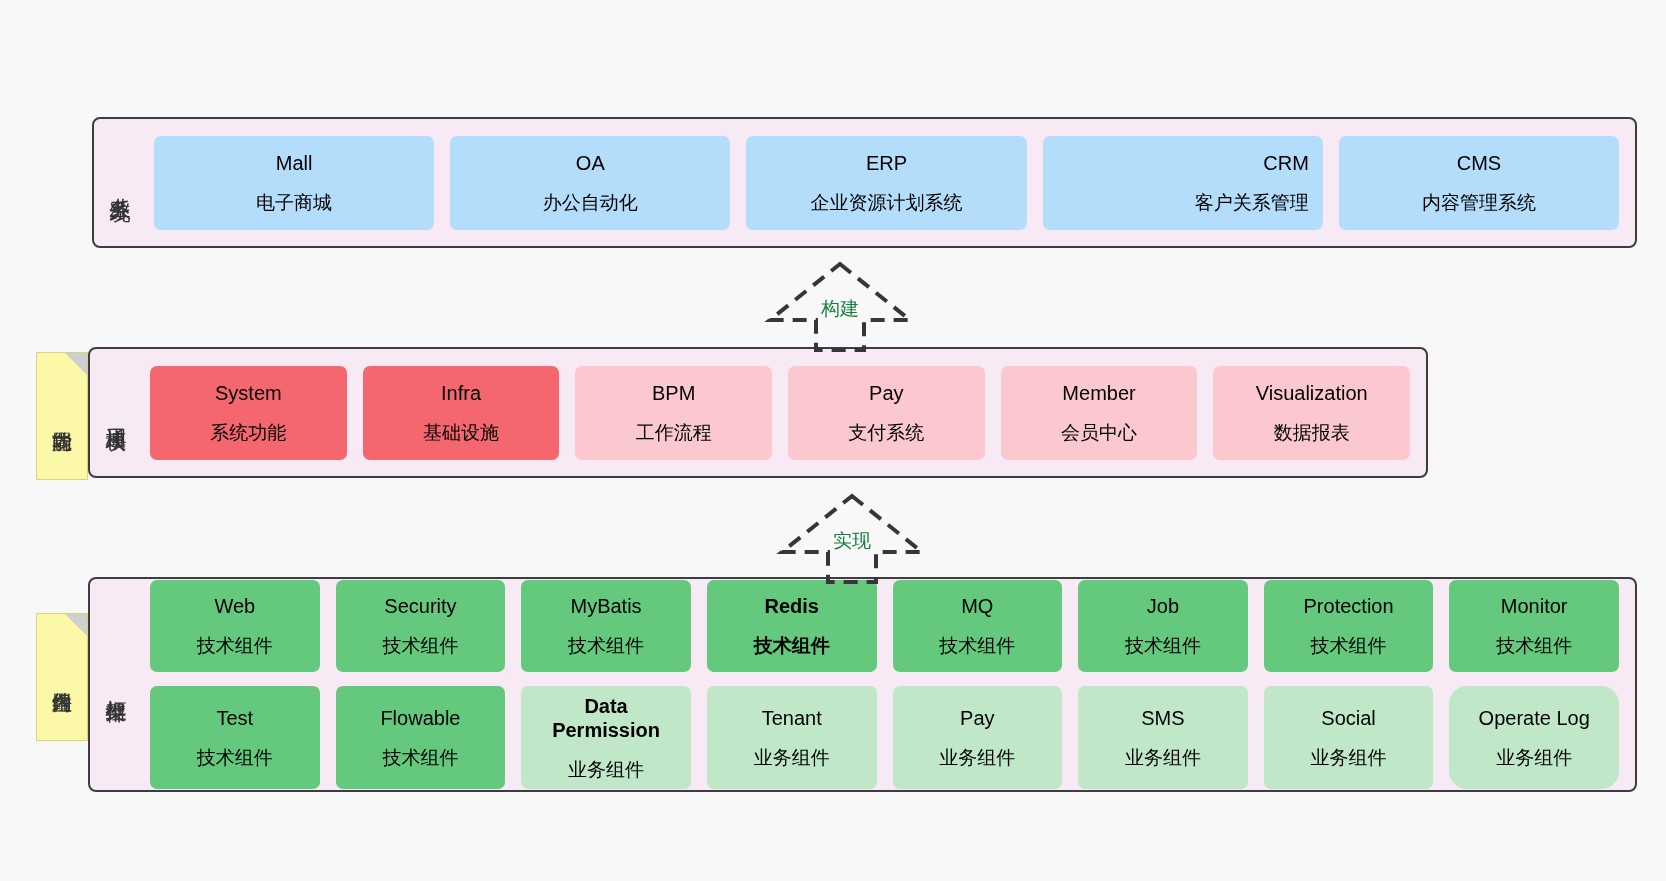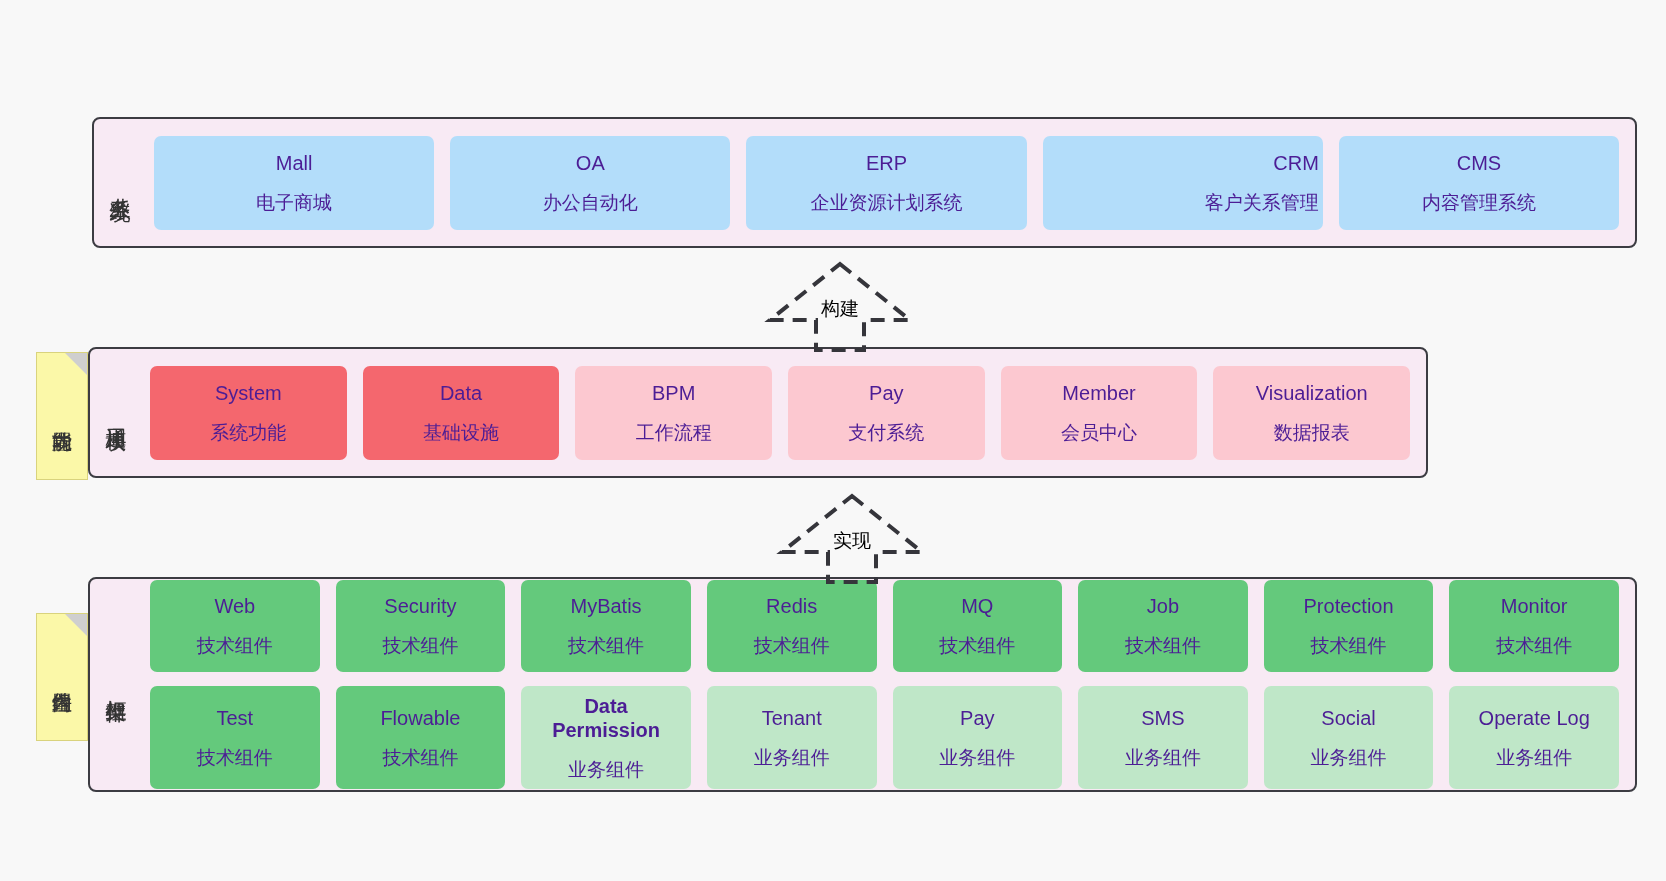--- a/index.html
+++ b/index.html
@@ -68,23 +68,23 @@
   }
 
   .cell {
     flex: 1 1 0;
     border-radius: 7px;
     display: flex;
     flex-direction: column;
     align-items: center;
     justify-content: center;
     text-align: center;
-    padding: 8px 4px;
+    padding: 8px 14px;
     line-height: 1.22;
-    color: #4c1d95;
+    color: #000000;
   }
   .cell .en {
     font-size: 20px;
     white-space: nowrap;
   }
   .cell .en.wrap { white-space: normal; font-weight: bold; }
   .cell .cn {
     font-size: 19px;
     white-space: nowrap;
     margin-top: 16px;
@@ -132,21 +132,21 @@
     height: 96px;
     z-index: 2;
   }
   .arrow svg { display: block; width: 100%; height: 100%; }
   .arrow-label {
     position: absolute;
     left: 0; right: 0;
     top: 38px;
     text-align: center;
     font-size: 19px;
-    color: #000000;
+    color: #15803d;
     pointer-events: none;
   }
 </style>
 </head>
 <body>
 
 <div id="canvas">
 
   <div class="layer" id="layer-business" style="left:92px; top:117px; width:1545px; height:131px;">
     <div class="layer-title">业务系统</div>
@@ -189,21 +189,21 @@
 
   <div class="layer" id="layer-common" style="left:88px; top:347px; width:1340px; height:131px;">
     <div class="layer-title">通用模块</div>
     <div class="layer-body">
       <div class="cell-row">
         <div class="cell c-red" style="min-height:78px;">
           <span class="en">System</span>
           <span class="cn">系统功能</span>
         </div>
         <div class="cell c-red" style="min-height:78px;">
-          <span class="en">Data</span>
+          <span class="en">Infra</span>
           <span class="cn">基础设施</span>
         </div>
         <div class="cell c-pink" style="min-height:78px;">
           <span class="en">BPM</span>
           <span class="cn">工作流程</span>
         </div>
         <div class="cell c-pink" style="min-height:78px;">
           <span class="en">Pay</span>
           <span class="cn">支付系统</span>
         </div>
@@ -240,21 +240,21 @@
           <span class="cn">技术组件</span>
         </div>
         <div class="cell c-green" style="min-height:76px;">
           <span class="en">Security</span>
           <span class="cn">技术组件</span>
         </div>
         <div class="cell c-green" style="min-height:76px;">
           <span class="en">MyBatis</span>
           <span class="cn">技术组件</span>
         </div>
-        <div class="cell c-green" style="min-height:76px;">
+        <div class="cell c-green" style="min-height:76px;font-weight:bold;">
           <span class="en">Redis</span>
           <span class="cn">技术组件</span>
         </div>
         <div class="cell c-green" style="min-height:76px;">
           <span class="en">MQ</span>
           <span class="cn">技术组件</span>
         </div>
         <div class="cell c-green" style="min-height:76px;">
           <span class="en">Job</span>
           <span class="cn">技术组件</span>
@@ -291,21 +291,21 @@
           <span class="cn">业务组件</span>
         </div>
         <div class="cell c-lightgreen" style="min-height:76px;">
           <span class="en">SMS</span>
           <span class="cn">业务组件</span>
         </div>
         <div class="cell c-lightgreen" style="min-height:76px;">
           <span class="en">Social</span>
           <span class="cn">业务组件</span>
         </div>
-        <div class="cell c-lightgreen" style="min-height:76px;">
+        <div class="cell c-lightgreen" style="min-height:76px;border-radius:18px;">
           <span class="en">Operate Log</span>
           <span class="cn">业务组件</span>
         </div>
       </div>
 
     </div>
   </div>
 
 </div>
 

